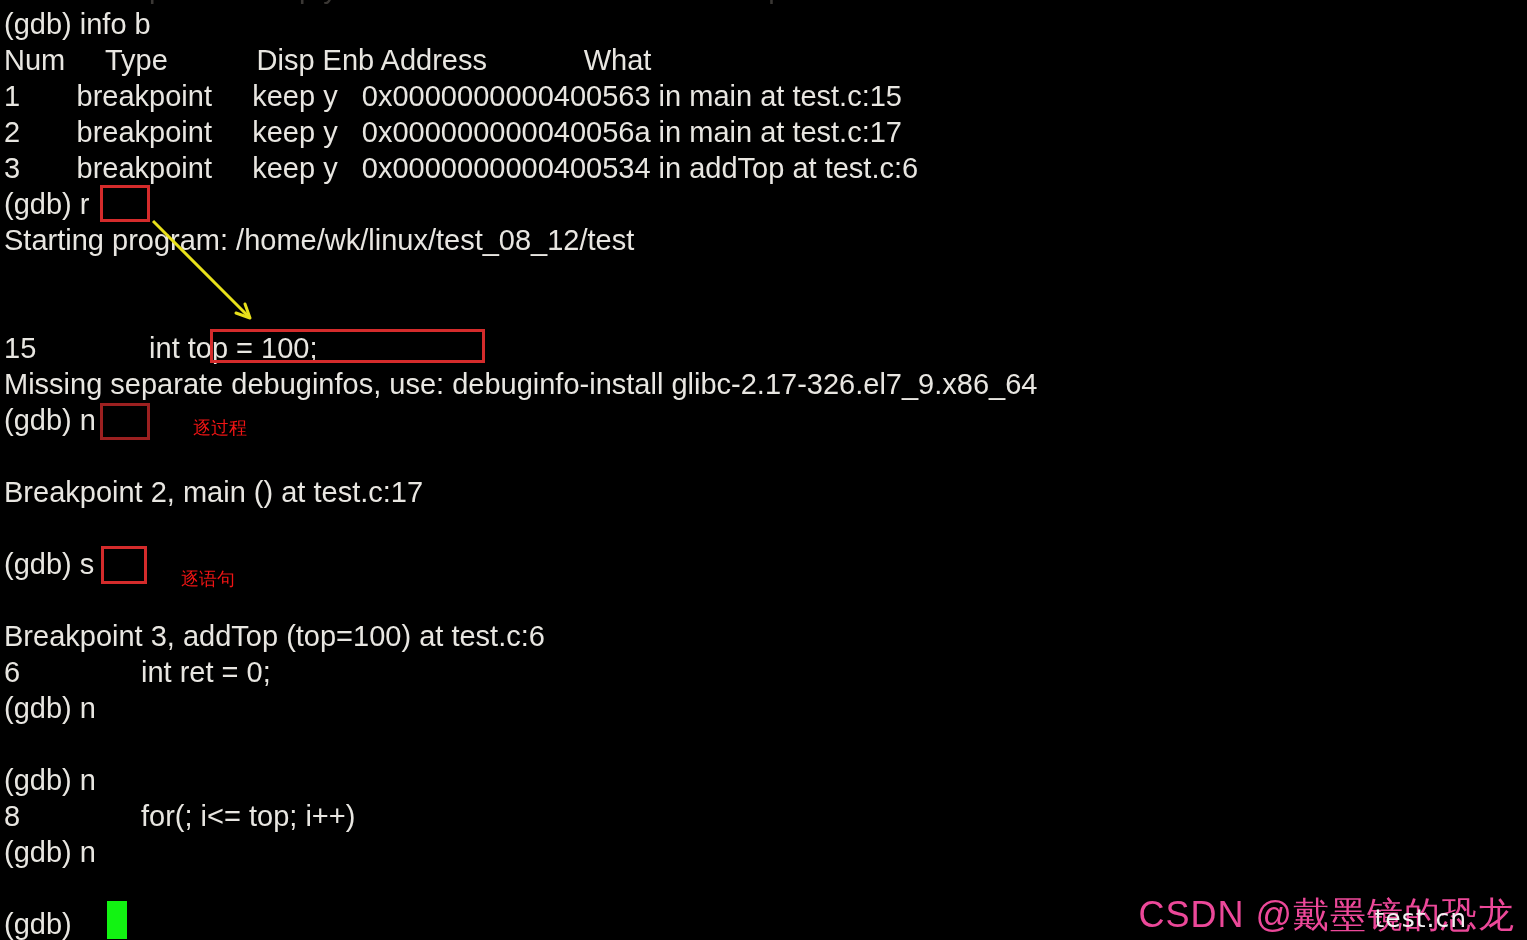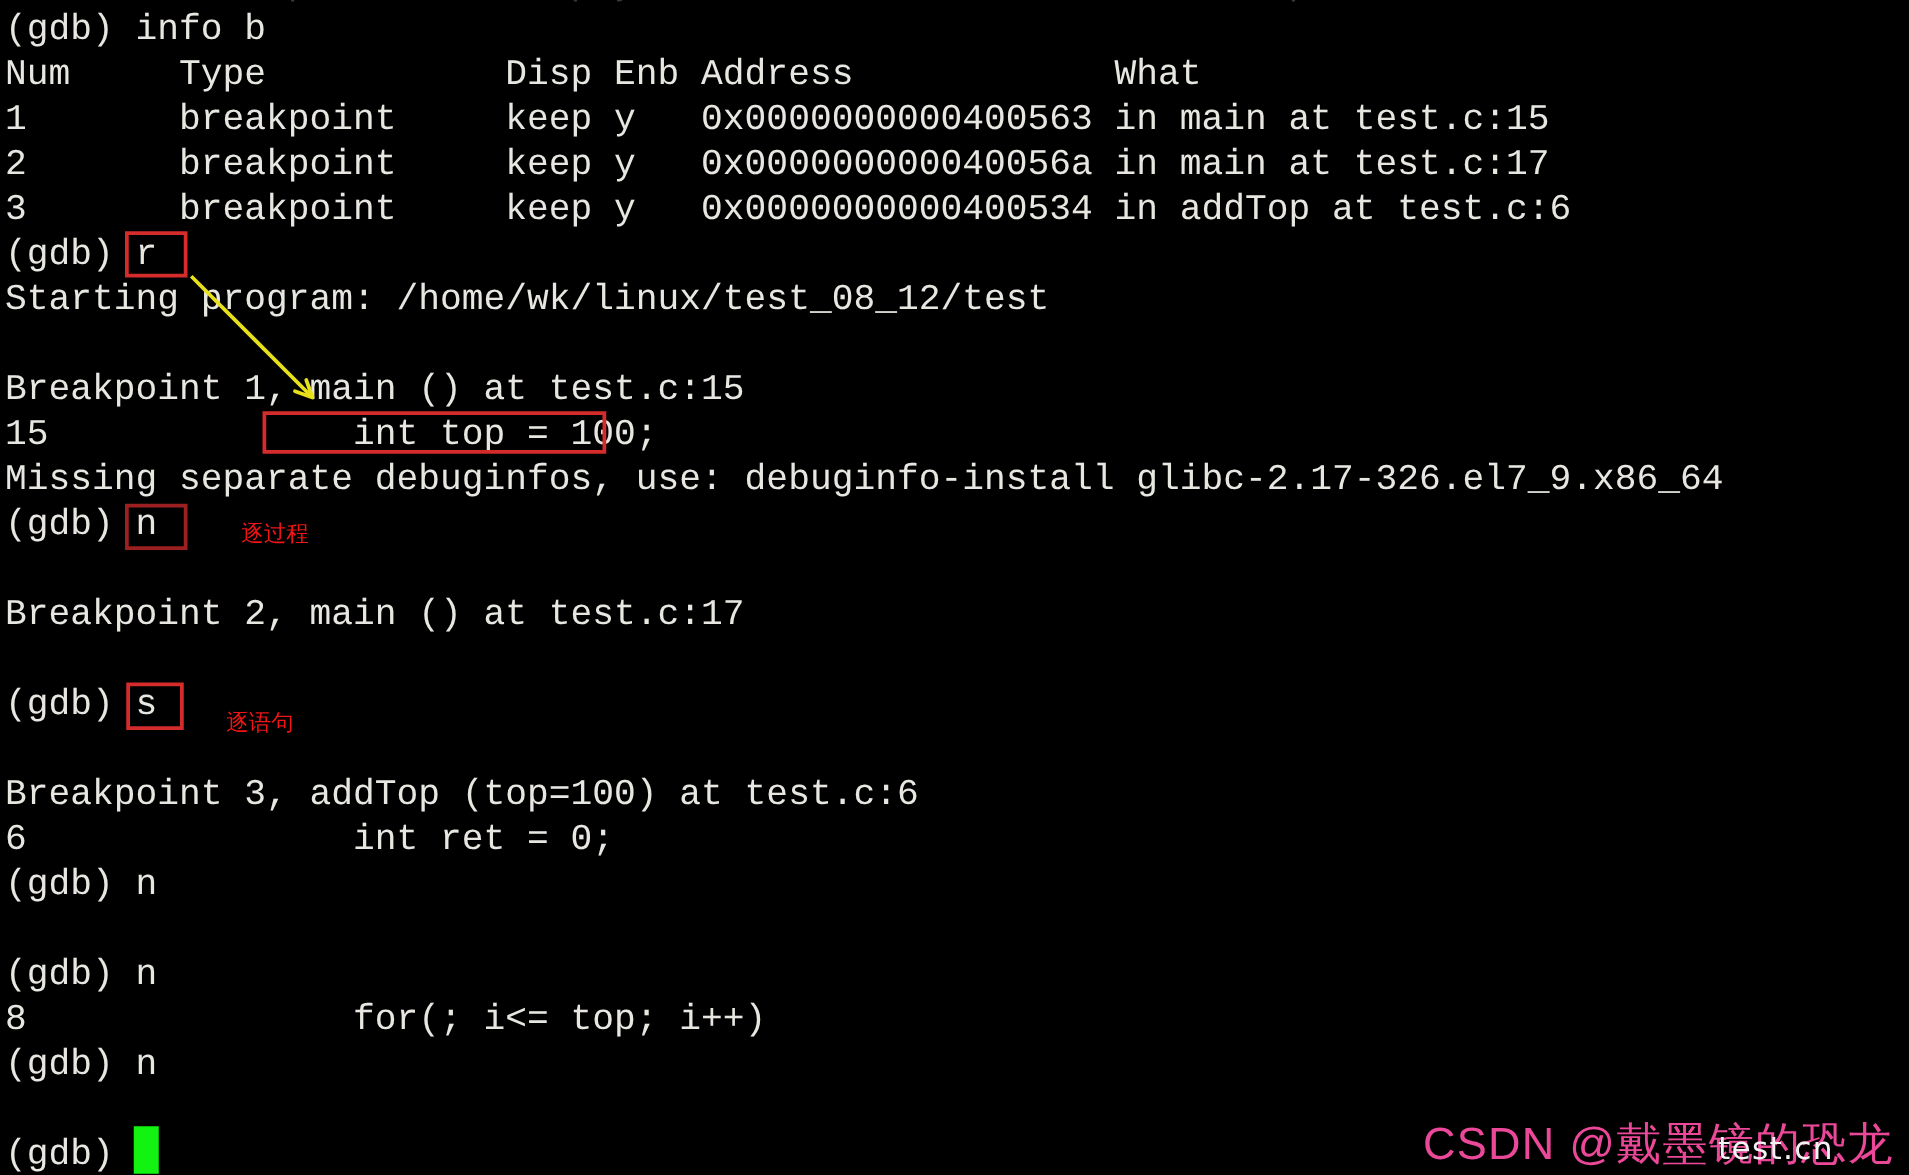--- a/index.html
+++ b/index.html
@@ -34,21 +34,21 @@
   }
 
   .tline {
     position: absolute;
     left: 4px;
     height: 36px;
     white-space: pre;
     color: #e8e6e1;
     font-size: 29px;
     line-height: 36px;
-    font-family: Liberation Mono, monospace;
+    font-family: Liberation Sans, sans-serif;
   }
 
   
   .tline.clipped {
     color: #3a3734;
     overflow: hidden;
   }
 
   
   #annotations {
@@ -126,21 +126,20 @@
   <div class="tline clipped" style="top:-30px">3       breakpoint     keep y   0x0000000000400534 in addTop at test.c:6</div>
 
   <div class="tline" style="top:6px">(gdb) info b</div>
   <div class="tline" style="top:42px">Num     Type           Disp Enb Address            What</div>
   <div class="tline" style="top:78px">1       breakpoint     keep y   0x0000000000400563 in main at test.c:15</div>
   <div class="tline" style="top:114px">2       breakpoint     keep y   0x000000000040056a in main at test.c:17</div>
   <div class="tline" style="top:150px">3       breakpoint     keep y   0x0000000000400534 in addTop at test.c:6</div>
   <div class="tline" style="top:186px">(gdb) r</div>
   <div class="tline" style="top:222px">Starting program: /home/wk/linux/test_08_12/test</div>
   <div class="tline" style="top:258px"></div>
-  <div class="tline" style="top:294px">Breakpoint 1, main () at test.c:15</div>
   <div class="tline" style="top:330px">15              int top = 100;</div>
   <div class="tline" style="top:366px">Missing separate debuginfos, use: debuginfo-install glibc-2.17-326.el7_9.x86_64</div>
   <div class="tline" style="top:402px">(gdb) n</div>
   <div class="tline" style="top:438px"></div>
   <div class="tline" style="top:474px">Breakpoint 2, main () at test.c:17</div>
   <div class="tline" style="top:546px">(gdb) s</div>
   <div class="tline" style="top:582px"></div>
   <div class="tline" style="top:618px">Breakpoint 3, addTop (top=100) at test.c:6</div>
   <div class="tline" style="top:654px">6               int ret = 0;</div>
   <div class="tline" style="top:690px">(gdb) n</div>

